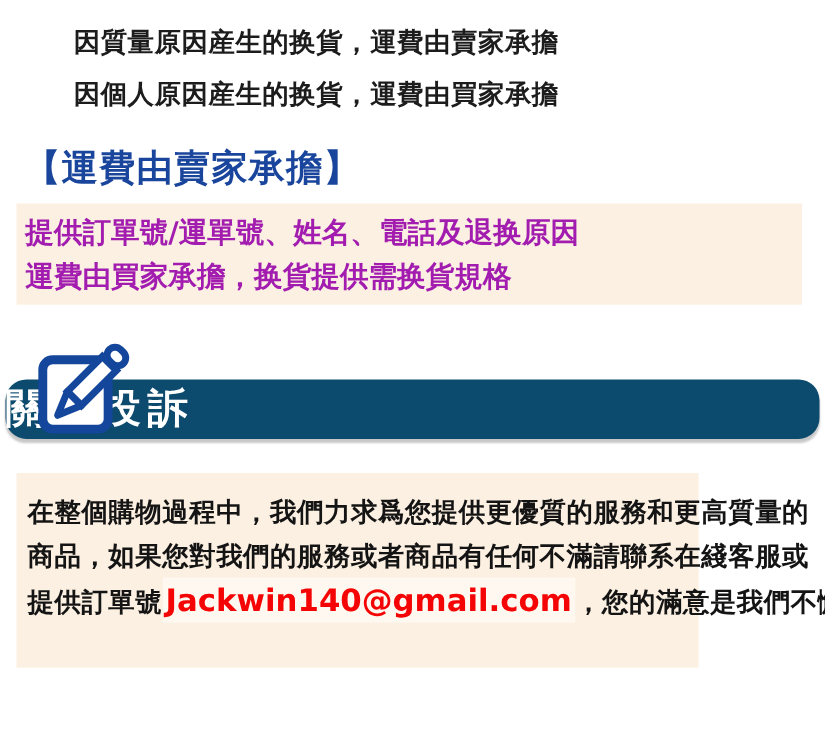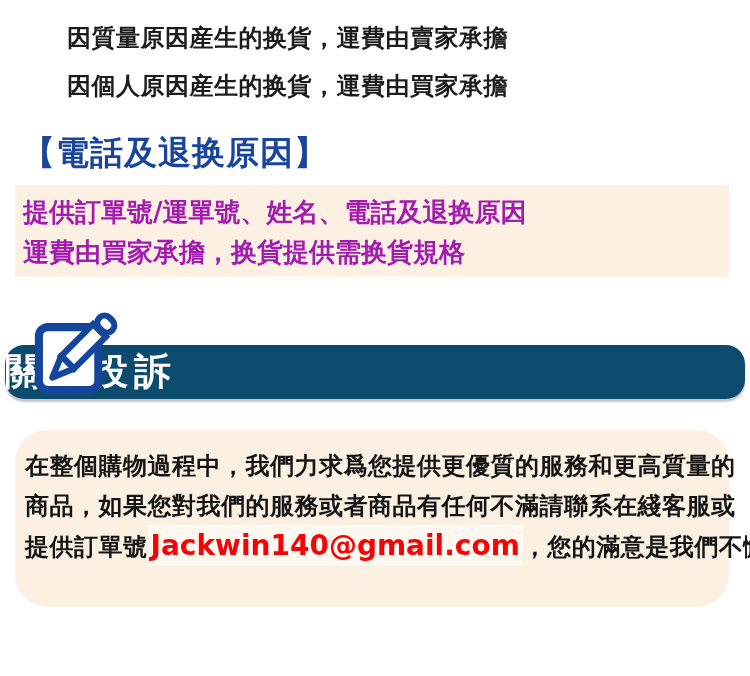--- a/index.html
+++ b/index.html
@@ -74,25 +74,24 @@
     position: absolute;
     left: 29px;
     top: 309px;
     width: 90px;
     height: 92px;
   }
   .complaint-box {
     position: absolute;
     left: 15px;
     top: 430px;
-    width: 714px;
+    width: 620px;
     height: 177px;
     background: #fcf0e2;
     padding: 16px 8px 0 10px;
-    border-radius: 32px;
   }
   .complaint-box .body-line {
     font-size: 24px;
     font-weight: 600;
     line-height: 40px;
     color: #141414;
     letter-spacing: 0.5px;
     white-space: nowrap;
   }
   .email {
@@ -105,21 +104,21 @@
   }
 </style>
 </head>
 <body>
 
 <div class="page">
 
   <div class="top-note n2">因個人原因産生的换貨，運費由買家承擔</div>
   <div class="top-note n1">因質量原因産生的换貨，運費由賣家承擔</div>
 
-  <div class="section-heading">【電話及退换原因】</div>
+  <div class="section-heading">【運費由賣家承擔】</div>
 
   <div class="note-box">
     <div class="note-line">提供訂單號/運單號、姓名、電話及退换原因</div>
     <div class="note-line">運費由買家承擔，换貨提供需换貨規格</div>
   </div>
 
   <div class="banner">
     <span class="banner-title">關于投訴</span>
   </div>
 

